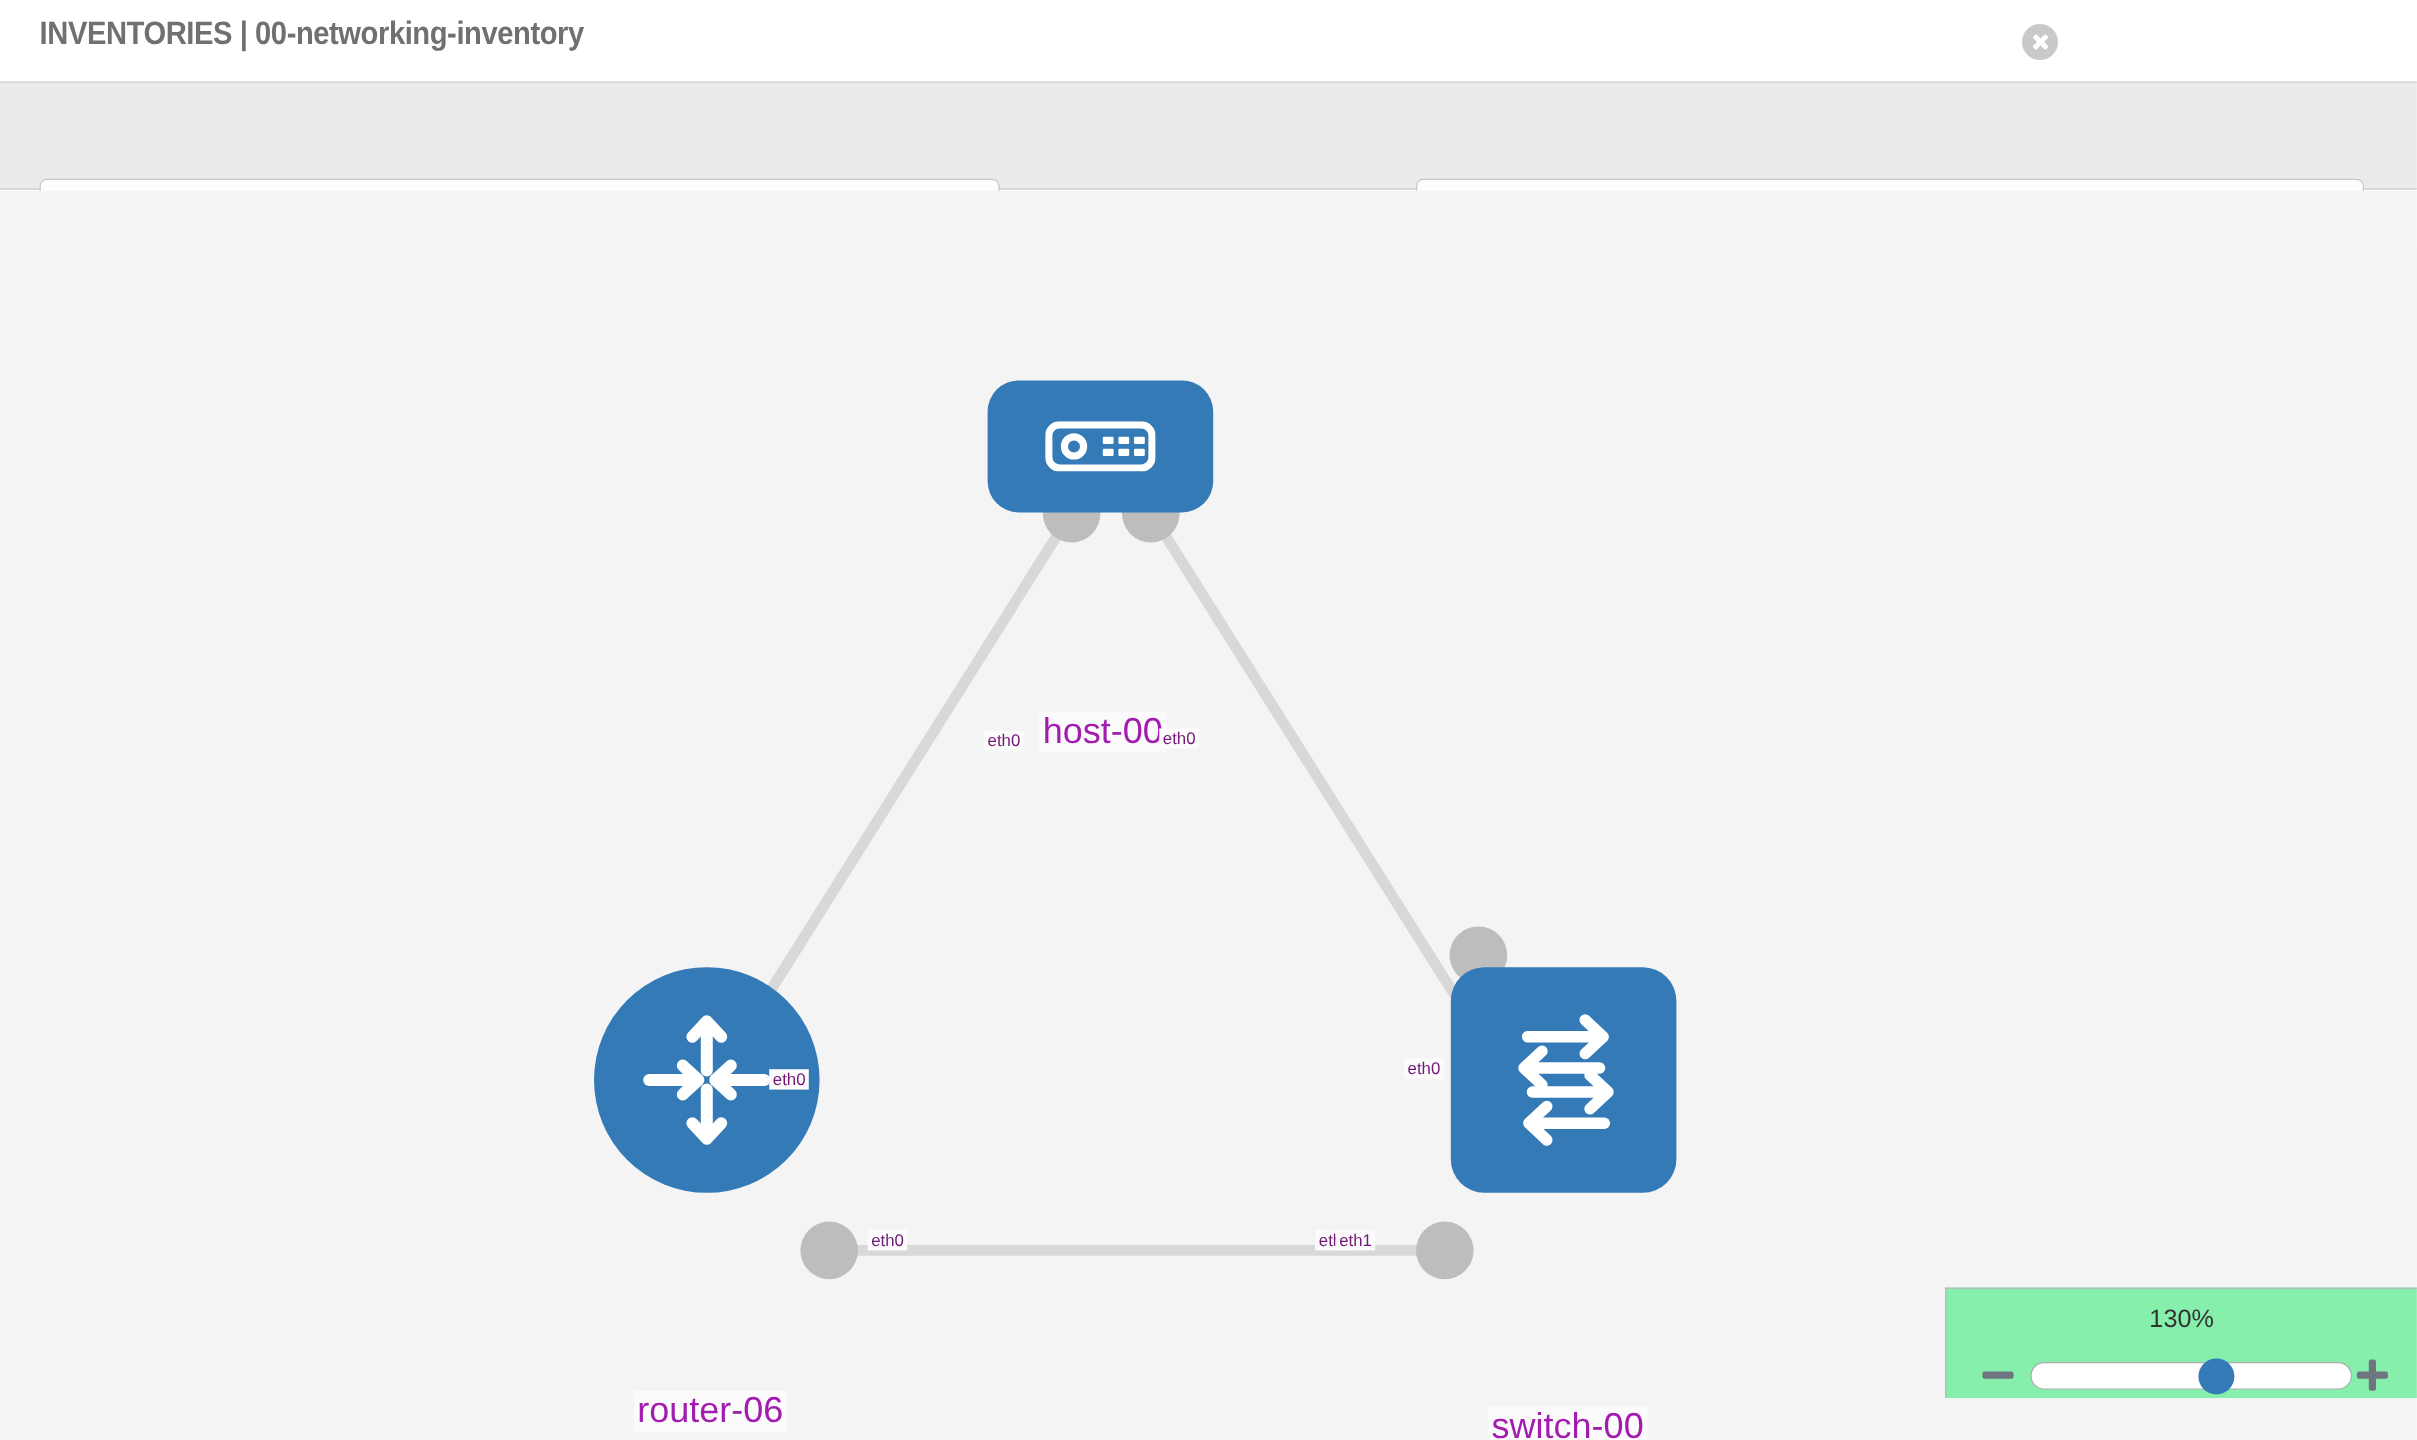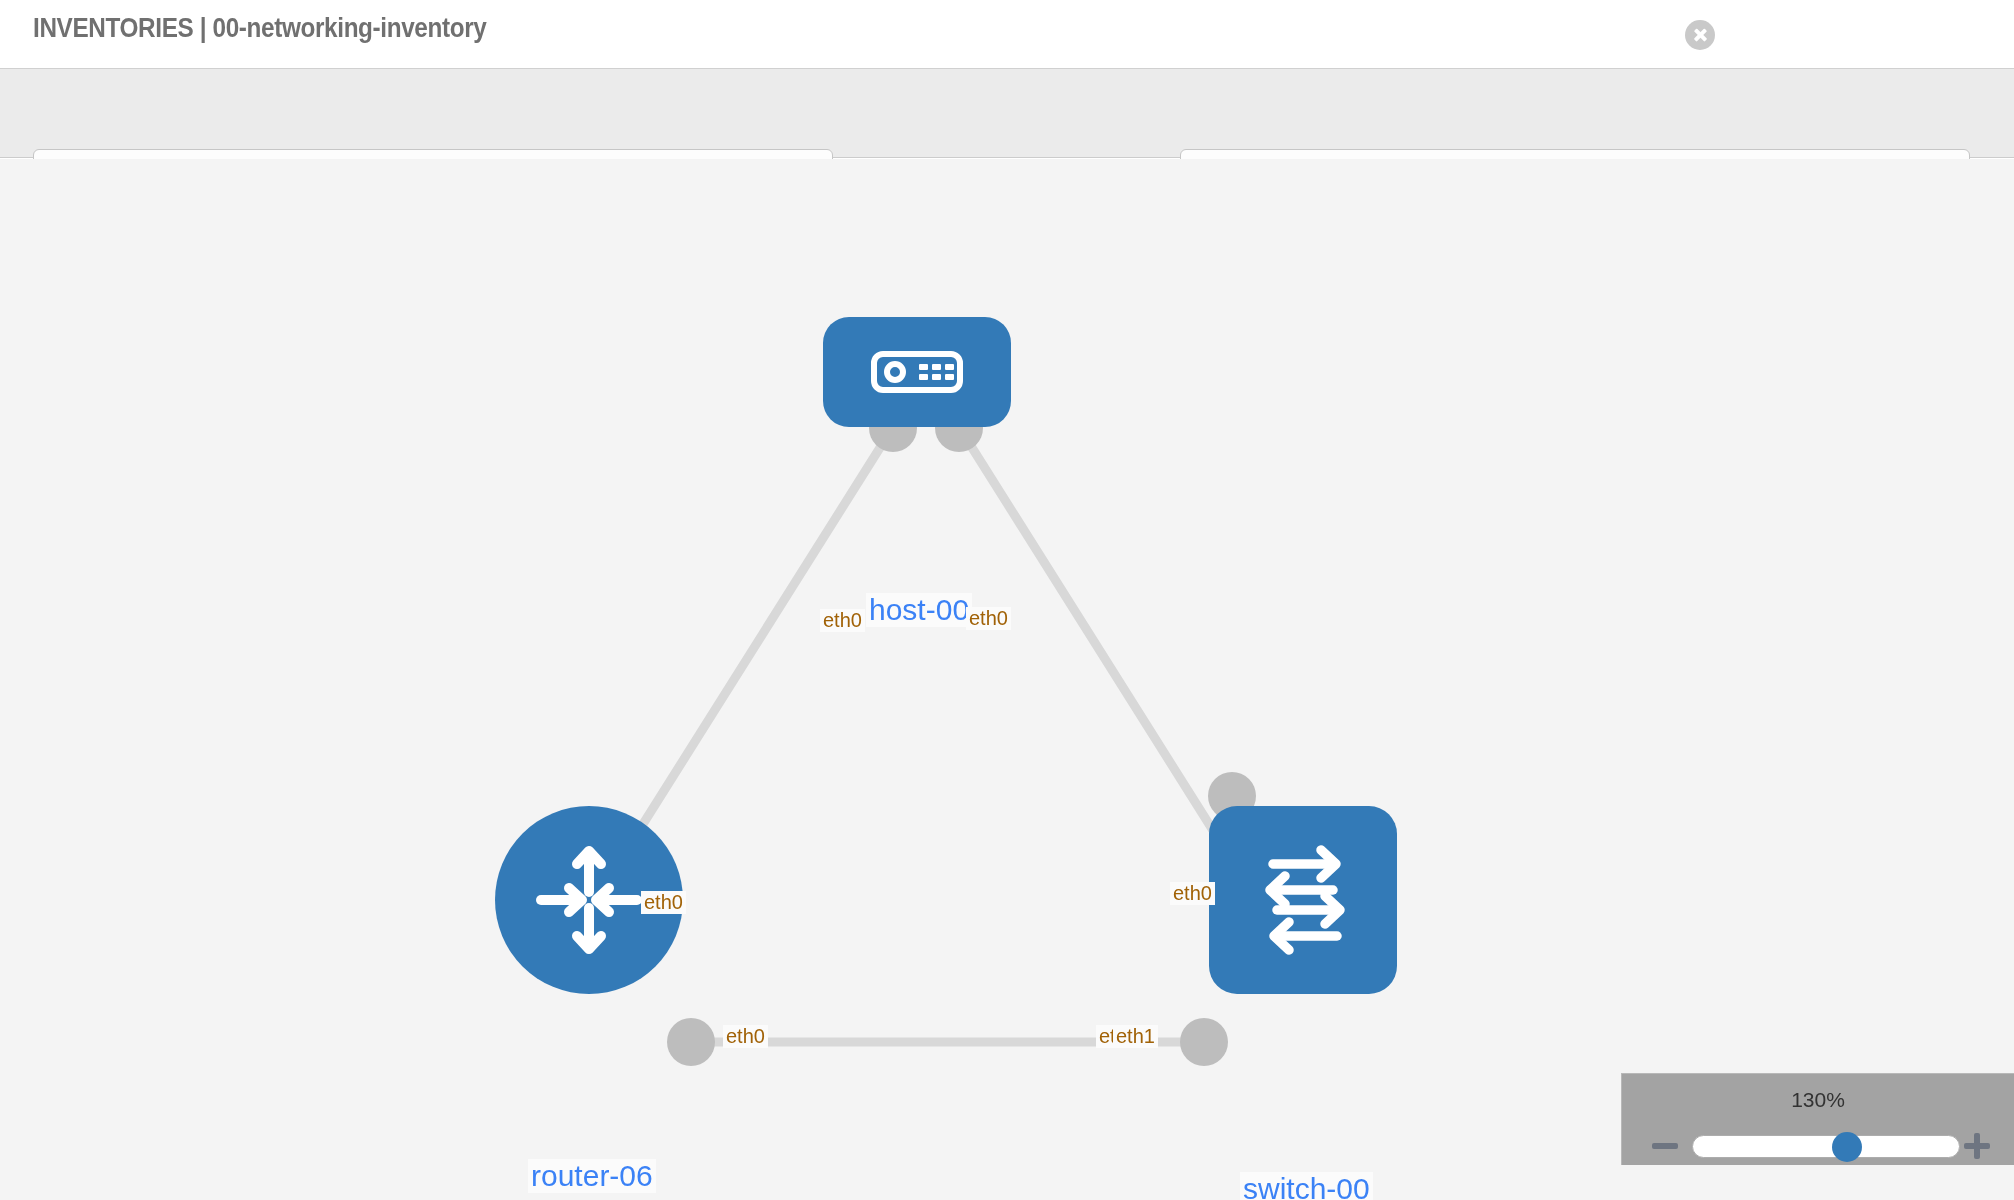--- a/index.html
+++ b/index.html
@@ -149,41 +149,41 @@
 
   
   .lbl {
     position: absolute;
     background: #fbfbfb;
     color: #555555;
     white-space: nowrap;
     line-height: 1.05;
     padding: 1px 3px;
   }
-  .lbl-node  { font-size: 30px; color: #3b82f6; text-align: center; }
-  .lbl-iface { font-size: 20px; color: #a16207; }
+  .lbl-node  { font-size: 30px; color: #a21caf; text-align: center; }
+  .lbl-iface { font-size: 14px; color: #701a75; }
 
   .lbl-host    { left: 866px; top: 434px; }
   .lbl-router  { left: 528px; top: 1000px; }
   .lbl-switch  { left: 1240px; top: 1000px; margin-top: 13px; }
 
   .if-host-l   { left: 820px; top: 450px; }
   .if-host-r   { left: 966px; top: 448px; }
   .if-rt-up    { left: 641px; top: 732px; }
   .if-sw-up    { left: 1170px; top: 723px; }
   .if-rt-right { left: 723px; top: 866px; }
   .if-sw-left-a{ left: 1096px; top: 866px; }
   .if-sw-left-b{ left: 1113px; top: 866px; }
 
   
   .zoom-panel {
     position: absolute;
     left: 1621px; top: 1073px;
     width: 393px; height: 92px;
-    background: #a3a3a3;
+    background: #86efac;
     border-top: 1px solid #b8b8b8;
     border-left: 1px solid #b8b8b8;
   }
   .zoom-pct {
     position: absolute;
     top: 14px; left: 0; width: 100%;
     text-align: center;
     font-size: 21px;
     color: #333333;
   }

